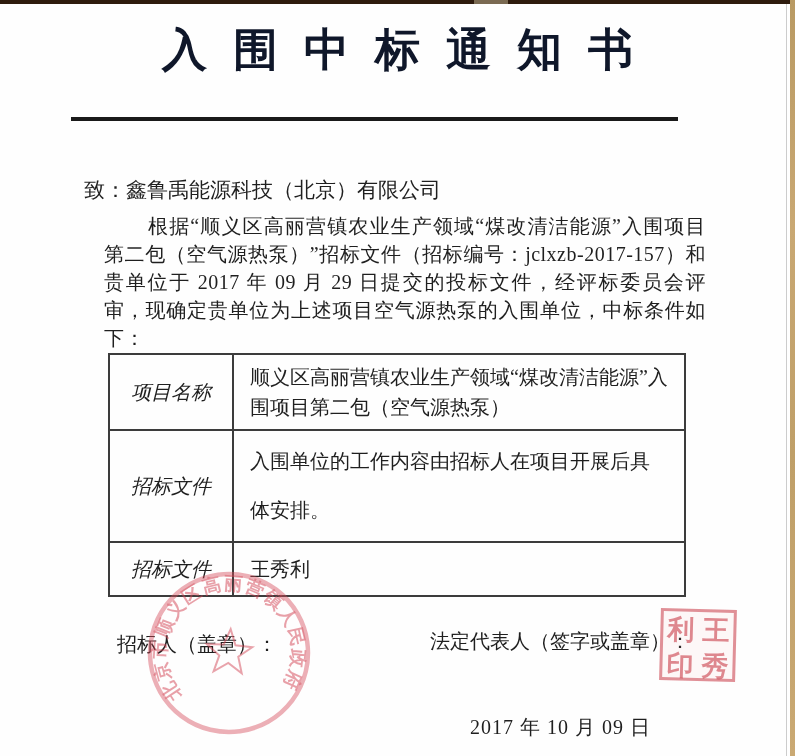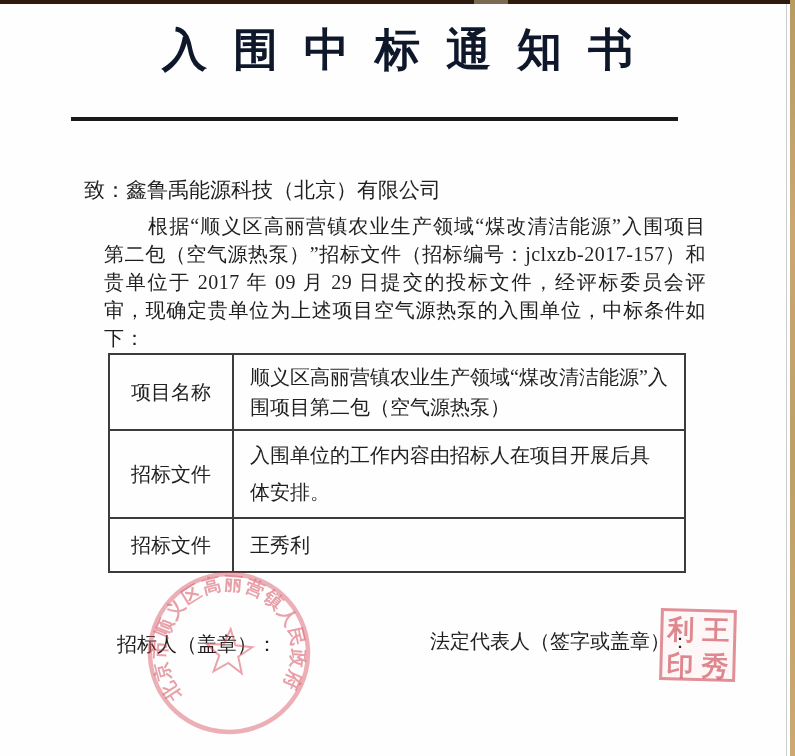--- a/index.html
+++ b/index.html
@@ -26,25 +26,25 @@
     position:absolute;top:212px;left:104px;width:602px;
     font-size:20px;line-height:28px;text-align:justify;text-indent:2.2em;
     letter-spacing:0.5px;
   }
   
   table.info{
     position:absolute;top:353px;left:108px;width:578px;
     border-collapse:collapse;table-layout:fixed;
   }
   table.info td{border:2px solid #3c3c3c;font-size:20px;vertical-align:middle;}
-  td.lbl{width:118px;text-align:center;padding:4px 2px;}
+  td.lbl{width:118px;text-align:center;padding:4px 2px;font-style:italic;}
   td.val{padding:6px 16px;line-height:30px;text-align:left;}
   tr.r1 td{height:62px;}
   tr.r2 td{height:64px;}
-  tr.r2 td.val{line-height:37px;border-radius:31px;}
+  tr.r2 td.val{line-height:49px;border-radius:31px;}
   tr.r3 td{height:40px;}
   
   .sig-bidder{position:absolute;top:631px;left:117px;font-size:20px;}
   .sig-legal{position:absolute;top:628px;left:430px;font-size:20px;}
   .date-line{position:absolute;top:714px;left:470px;font-size:20px;letter-spacing:1px;}
   
   .round-stamp{position:absolute;left:143px;top:567px;width:172px;height:172px;
     transform:rotate(-8deg);opacity:0.8;}
   
   .square-seal{
@@ -87,20 +87,21 @@
     </tr>
     <tr class="r3">
       <td class="lbl">招标文件</td>
       <td class="val">王秀利</td>
     </tr>
   </tbody>
     </table>
 
   <div class="sig-bidder">招标人（盖章）：</div>
   <div class="sig-legal">法定代表人（签字或盖章）：</div>
+  <div class="date-line">2017 年 10 月 09 日</div>
 
   <svg class="round-stamp" viewBox="-86 -86 172 172" xmlns="http://www.w3.org/2000/svg">
     <circle cx="0" cy="0" r="79" fill="none" stroke="rgba(214,74,89,0.55)" stroke-width="4.5"></circle>
     <path id="stampArc" d="M -51.5 36.1 A 63 63 0 1 1 51.5 36.1" fill="none"></path>
     <text font-size="18.5" font-weight="bold" fill="rgba(210,66,82,0.62)" letter-spacing="1.5" font-family="'Liberation Serif','DejaVu Serif',serif">
       <textPath href="#stampArc" startOffset="1">北京市顺义区高丽营镇人民政府</textPath>
     </text>
     <polygon points="0,-24 5.9,-8.1 22.8,-7.4 9.5,3.1 14.1,19.4 0,10 -14.1,19.4 -9.5,3.1 -22.8,-7.4 -5.9,-8.1" fill="none" stroke="rgba(210,66,82,0.6)" stroke-width="2" transform="rotate(12)"></polygon>
   </svg>
 

